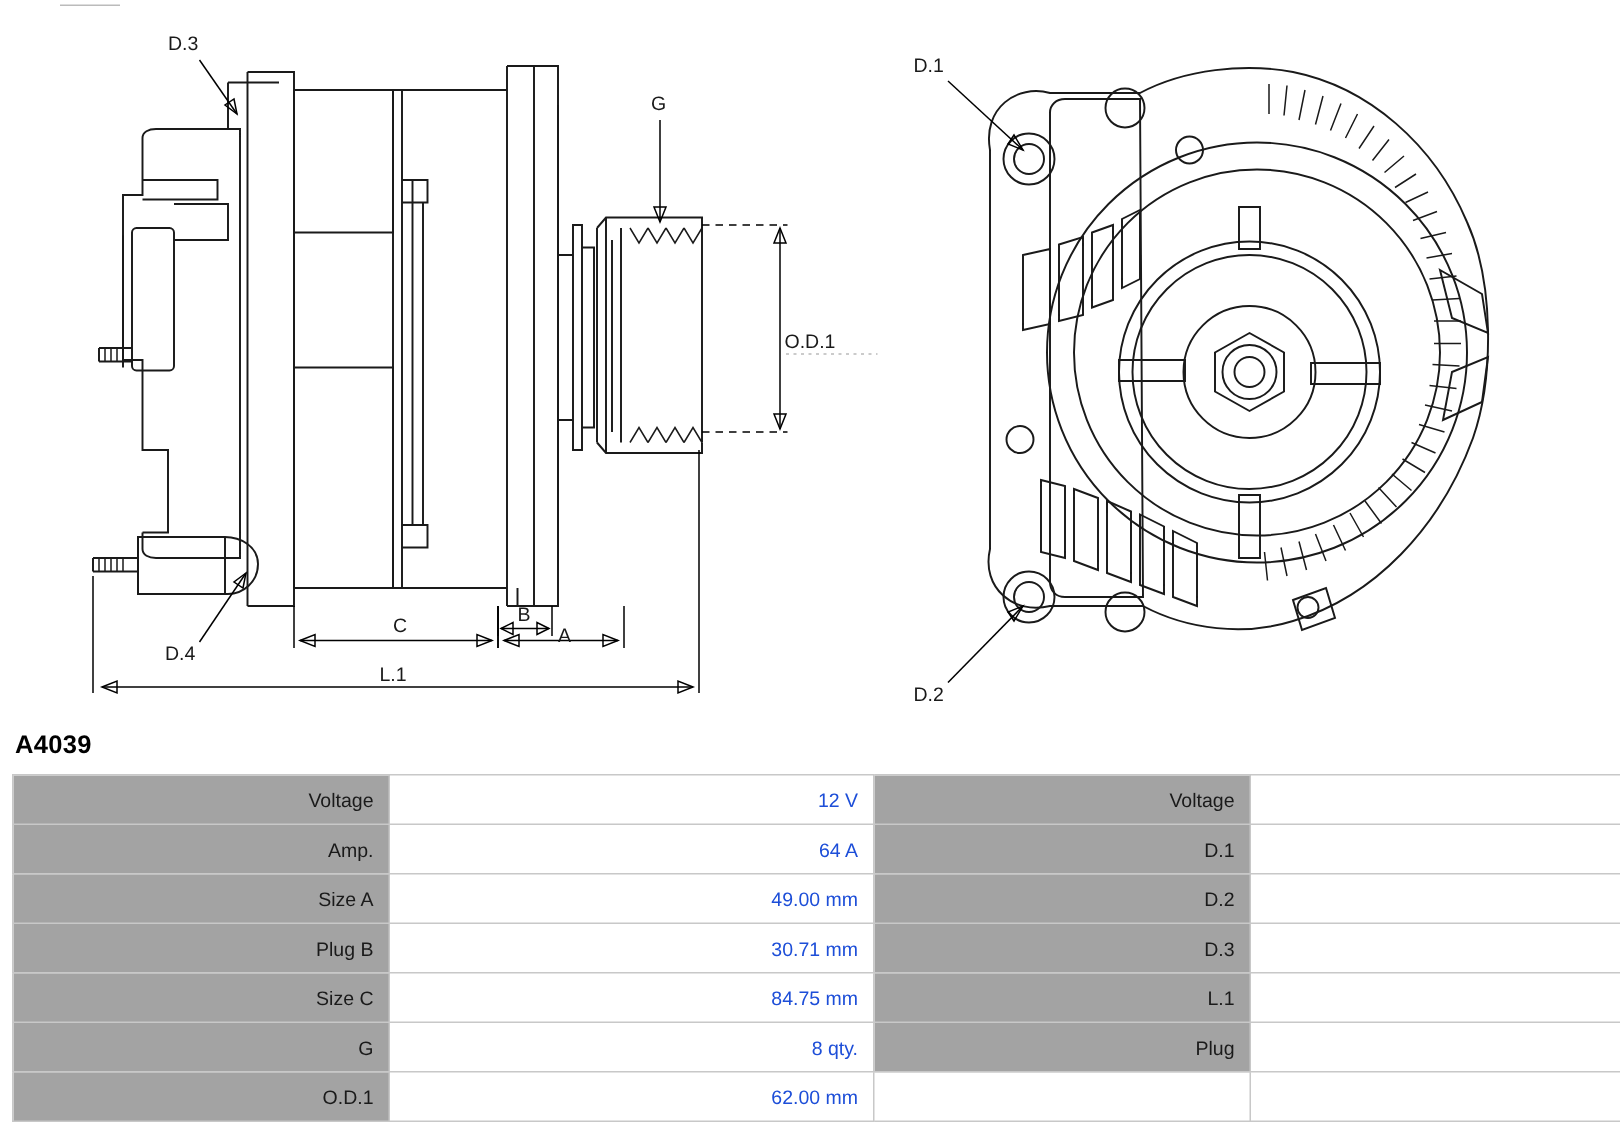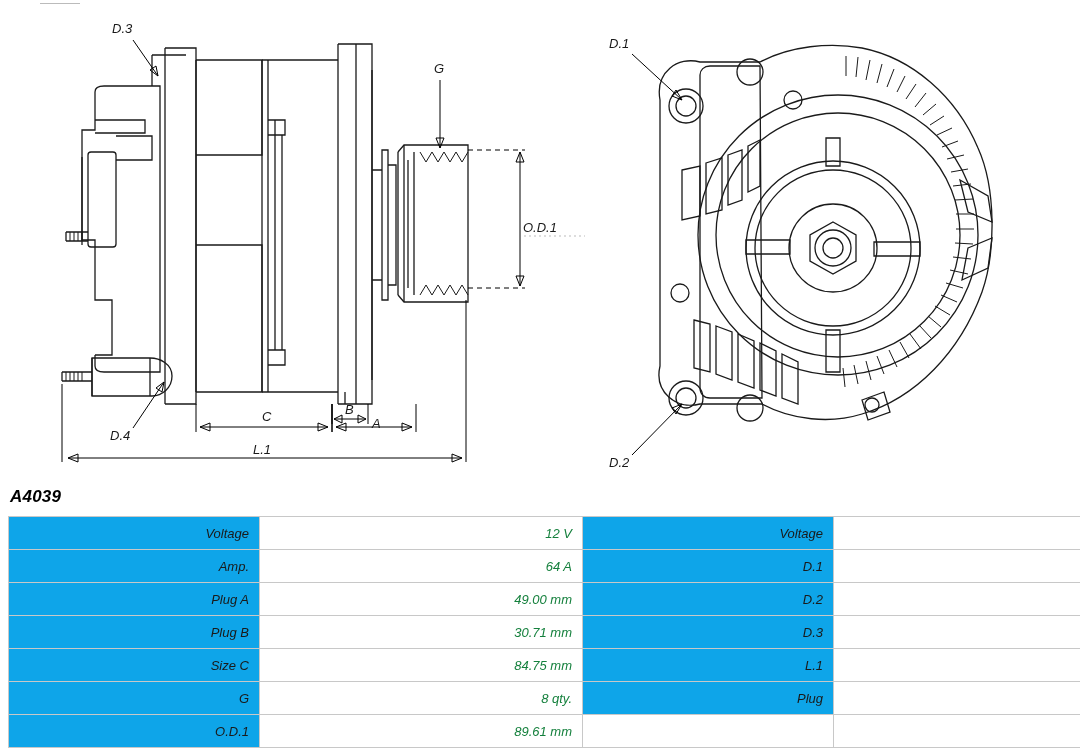--- a/index.html
+++ b/index.html
@@ -12,21 +12,20 @@
     height: 753px;
     font-family: "Liberation Sans", sans-serif;
     color: #1a1a1a;
     position: relative;
     overflow: hidden;
   }
   .page {
     position: relative;
     width: 1080px;
     height: 753px;
-    font-style: italic;
   }
   .drawing-area {
     position: absolute;
     left: 0;
     top: 0;
     width: 1080px;
     height: 480px;
   }
   .drawing-area svg {
     display: block;
@@ -49,29 +48,29 @@
     table-layout: fixed;
   }
   .spec-table td {
     border: 1px solid #c8c8c8;
     height: 32px;
     font-size: 13px;
     padding: 0 10px;
     vertical-align: middle;
   }
   .spec-table td.label {
-    background: #0ea5e9;
+    background: #a3a3a3;
     text-align: right;
     color: #1a1a1a;
     width: 230px;
   }
   .spec-table td.value {
     background: #ffffff;
     text-align: right;
-    color: #15803d;
+    color: #1d4ed8;
     width: 302px;
   }
   .spec-table td.empty {
     background: #ffffff;
     border: 1px solid #c8c8c8;
   }
   .spec-table td.empty-label {
     background: #ffffff;
   }
   .top-left-mark {
@@ -324,21 +323,21 @@
         <td class="label">Voltage</td>
         <td class="value">AP</td>
       </tr>
       <tr>
         <td class="label">Amp.</td>
         <td class="value">64 A</td>
         <td class="label">D.1</td>
         <td class="value">11.00 mm</td>
       </tr>
       <tr>
-        <td class="label">Plug A</td>
+        <td class="label">Size A</td>
         <td class="value">49.00 mm</td>
         <td class="label">D.2</td>
         <td class="value">12.50 mm</td>
       </tr>
       <tr>
         <td class="label">Plug B</td>
         <td class="value">30.71 mm</td>
         <td class="label">D.3</td>
         <td class="value">12.50 mm</td>
       </tr>
@@ -349,20 +348,20 @@
         <td class="value">171.00 mm</td>
       </tr>
       <tr>
         <td class="label">G</td>
         <td class="value">8 qty.</td>
         <td class="label">Plug</td>
         <td class="value">PL_9104</td>
       </tr>
       <tr>
         <td class="label">O.D.1</td>
-        <td class="value">89.61 mm</td>
+        <td class="value">62.00 mm</td>
         <td class="empty-label"></td>
         <td class="empty"></td>
       </tr>
     </tbody>
   </table>
 
 </div>
 
 </body></html>

